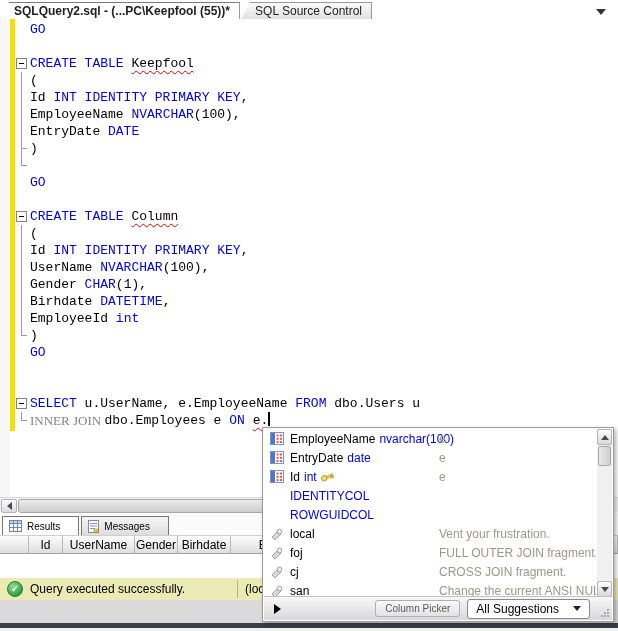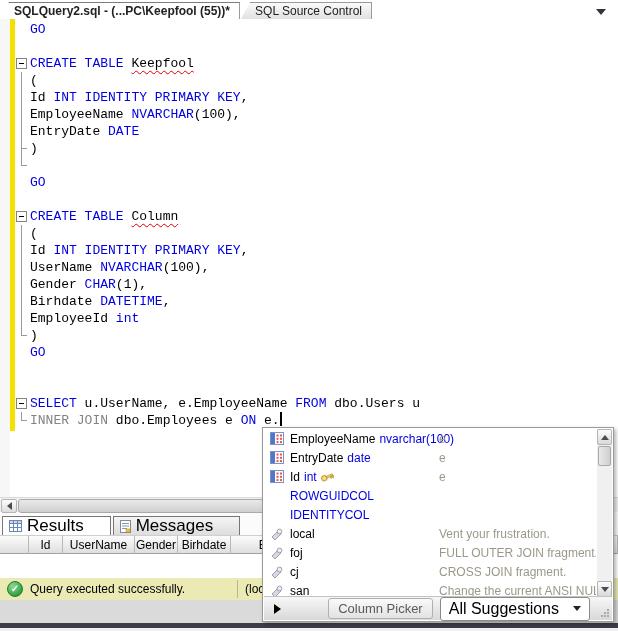--- a/index.html
+++ b/index.html
@@ -26,35 +26,35 @@
   .cl{height:17px;display:flex;white-space:pre;}
   .fold{flex:0 0 15px;position:relative;height:17px;}
   .fbox{position:absolute;left:1px;top:3px;width:9px;height:9px;border:1px solid #848484;background:#fff;box-sizing:content-box;z-index:2;}
   .fbox::before{content:"";position:absolute;left:2px;top:4px;width:5px;height:1px;background:#000;}
   .f-line::after,.f-tick::after{content:"";position:absolute;left:6px;top:0;bottom:0;width:1px;background:#9a9a9a;}
   .f-tick::before{content:"";position:absolute;left:6px;top:8px;width:6px;height:1px;background:#9a9a9a;}
   .f-end::after{content:"";position:absolute;left:6px;top:0;height:9px;width:1px;background:#9a9a9a;}
   .f-end::before{content:"";position:absolute;left:6px;top:8px;width:6px;height:1px;background:#9a9a9a;}
   .tok.kw{color:#0000e0;}
   .tok.pl{color:#000;}
-  .tok.gy{color:#838383;}
+  .tok.gy{color:#838383;font-family:Liberation Serif, serif;}
   .tok.err{color:#000;text-decoration:underline wavy #e00000 1px;text-underline-offset:3px;}
   .caret{display:inline-block;width:2px;height:14px;background:#000;vertical-align:-2px;}
 
   
   .hscroll{position:absolute;left:0;top:497px;width:618px;height:15px;background:#f1f1f1;border-top:1px solid #dadada;box-sizing:border-box;}
   .hs-left{position:absolute;left:1px;top:1px;width:14px;height:12px;background:linear-gradient(#fdfdfd,#dcdcdc);
            border:1px solid #b4b4b4;border-radius:2px;display:flex;align-items:center;justify-content:center;}
   .hs-left::before{content:"";width:0;height:0;border-top:4px solid transparent;border-bottom:4px solid transparent;border-right:5px solid #4a4a52;}
   .hs-thumb{position:absolute;left:18px;top:1px;width:430px;height:12px;background:linear-gradient(#e9e9e9,#cfcfcf);
             border:1px solid #a9a9a9;border-radius:3px;}
 
   
   .doc-tabs{position:absolute;left:0;top:513px;width:618px;height:22px;background:#fbfbfb;display:flex;align-items:flex-end;padding-left:2px;box-sizing:border-box;}
-  .rtab{height:19px;display:flex;align-items:center;gap:5px;font-size:17px;padding:0 26px 0 6px;margin-right:2px;
+  .rtab{height:19px;display:flex;align-items:center;gap:5px;font-size:10px;padding:0 18px 0 6px;margin-right:2px;
         border:1px solid #767676;border-bottom:none;background:linear-gradient(#f5f5f5,#dddddd);box-sizing:border-box;}
   .rtab.active{background:#fff;}
 
   
   .grid-header{position:absolute;left:0;top:535px;width:618px;height:19px;display:flex;}
   .gh-cell{height:19px;line-height:18px;font-size:12px;text-align:center;color:#000;
            background:linear-gradient(#fcfcfc,#dedede);border-right:1px solid #b9b9b9;border-bottom:1px solid #a2a2a2;
            border-top:1px solid #cfcfcf;box-sizing:border-box;overflow:hidden;white-space:nowrap;}
   .grid-body{position:absolute;left:0;top:554px;width:618px;height:24px;background:#fff;}
 
@@ -87,23 +87,23 @@
   .sb-btn{position:absolute;left:0;width:15px;height:16px;background:linear-gradient(#fdfdfd,#d9d9d9);
           border:1px solid #b4b4b4;border-radius:2px;box-sizing:border-box;display:flex;align-items:center;justify-content:center;}
   .sb-up{top:0;} .sb-dn{bottom:0;}
   .tri-up{width:0;height:0;border-left:4px solid transparent;border-right:4px solid transparent;border-bottom:5px solid #4a4a52;}
   .tri-dn{width:0;height:0;border-left:4px solid transparent;border-right:4px solid transparent;border-top:5px solid #4a4a52;}
   .sb-vthumb{position:absolute;left:1px;top:17px;width:13px;height:20px;background:linear-gradient(90deg,#e9e9e9,#cfcfcf);
              border:1px solid #a9a9a9;border-radius:2px;box-sizing:border-box;}
   .ac-footer{position:absolute;left:1px;right:1px;bottom:1px;height:24px;background:linear-gradient(#f7f7f7,#d9d9d9);
              border-top:1px solid #c2c2c2;display:flex;align-items:center;box-sizing:border-box;}
   .ac-expand{margin-left:10px;width:0;height:0;border-top:5px solid transparent;border-bottom:5px solid transparent;border-left:7px solid #000;}
-  .btn-cp{margin-left:auto;font-size:13px;color:#5a5a5a;background:linear-gradient(#fafafa,#e2e2e2);
+  .btn-cp{margin-left:auto;font-size:10px;color:#5a5a5a;background:linear-gradient(#fafafa,#e2e2e2);
           border:1px solid #b0b0b0;border-radius:3px;padding:2px 9px;}
-  .btn-as{margin-left:7px;margin-right:22px;font-size:16px;color:#000;background:#fff;border:1px solid #8a8a8a;
+  .btn-as{margin-left:7px;margin-right:22px;font-size:12px;color:#000;background:#fff;border:1px solid #8a8a8a;
           border-radius:3px;padding:2px 8px;display:flex;align-items:center;gap:14px;}
   .as-arrow{width:0;height:0;border-left:4px solid transparent;border-right:4px solid transparent;border-top:5px solid #222;}
   .grip{position:absolute;right:2px;bottom:2px;width:10px;height:10px;
         background:radial-gradient(circle at 8px 2px,#aaa 1px,transparent 1.5px),
                    radial-gradient(circle at 5px 5px,#aaa 1px,transparent 1.5px),
                    radial-gradient(circle at 8px 5px,#aaa 1px,transparent 1.5px),
                    radial-gradient(circle at 2px 8px,#aaa 1px,transparent 1.5px),
                    radial-gradient(circle at 5px 8px,#aaa 1px,transparent 1.5px),
                    radial-gradient(circle at 8px 8px,#aaa 1px,transparent 1.5px);}
 </style>
@@ -267,25 +267,25 @@
                 <rect x="6.5" y="5.2" width="6.5" height="1.8" fill="#f7dd6e" stroke="#b8922a" stroke-width="0.7"></rect>
                 <rect x="10" y="6.8" width="1.3" height="2" fill="#f7dd6e" stroke="#b8922a" stroke-width="0.7"></rect>
                 <rect x="12" y="6.8" width="1.3" height="2.6" fill="#f7dd6e" stroke="#b8922a" stroke-width="0.7"></rect>
               </g>
             </svg>
           </span>
           <span class="ac-desc">e</span>
         </div>
         <div class="ac-item">
           <span class="ac-ico"></span>
+          <span class="ac-name kw">IDENTITYCOL</span>
+        </div>
+        <div class="ac-item">
+          <span class="ac-ico"></span>
           <span class="ac-name kw">ROWGUIDCOL</span>
-        </div>
-        <div class="ac-item">
-          <span class="ac-ico"></span>
-          <span class="ac-name kw">IDENTITYCOL</span>
         </div>
         <div class="ac-item">
           <span class="ac-ico">
             <svg width="13" height="13">
               <path d="M2 10 L8 4 L11 7 L5 13 Z" fill="#d8d8e2" stroke="#8e8e9e" stroke-width="0.8"></path>
               <circle cx="9.5" cy="4.5" r="2.4" fill="#ececf4" stroke="#8e8e9e" stroke-width="0.8"></circle>
             </svg>
           </span>
           <span class="ac-name">local</span>
           <span class="ac-desc">Vent your frustration.</span>

